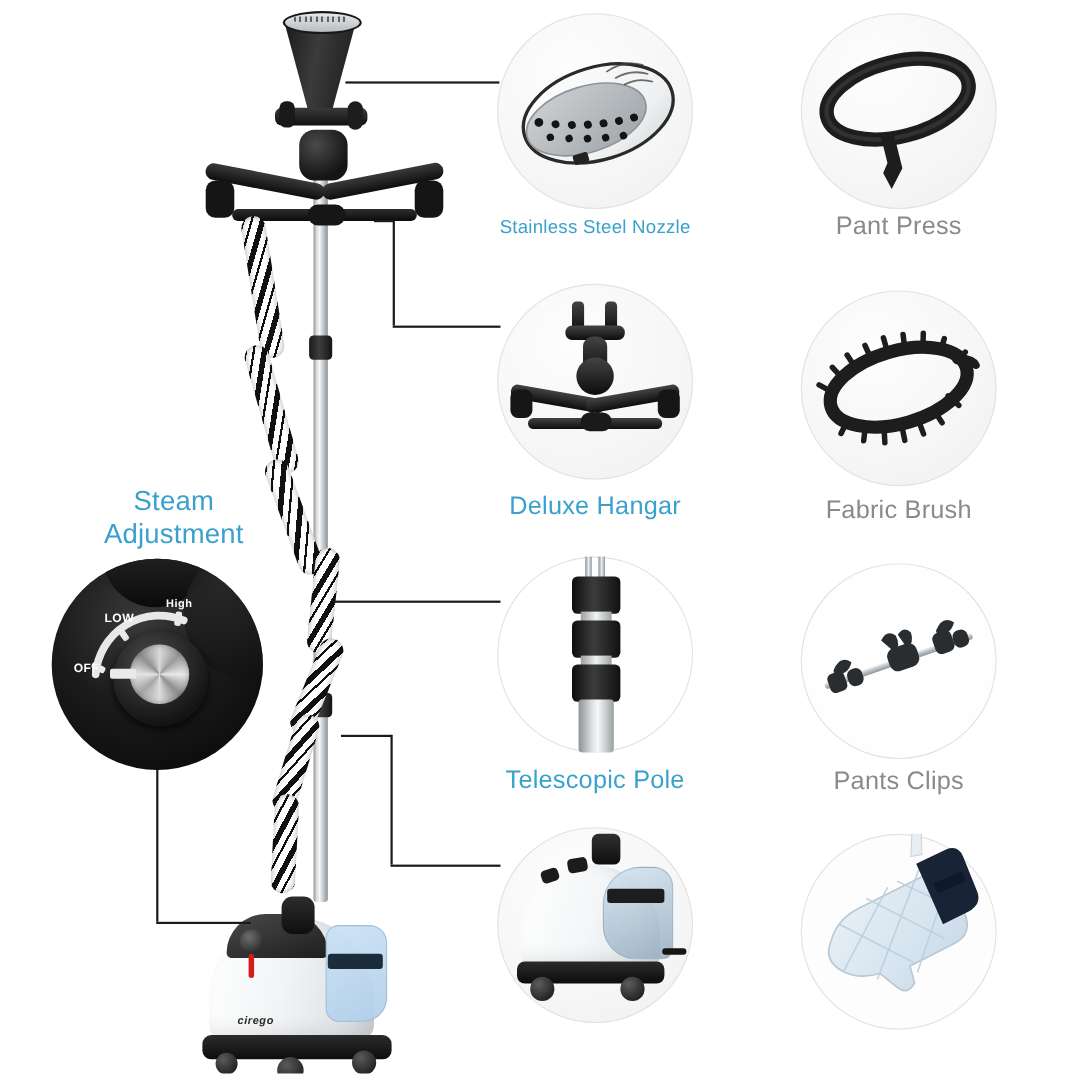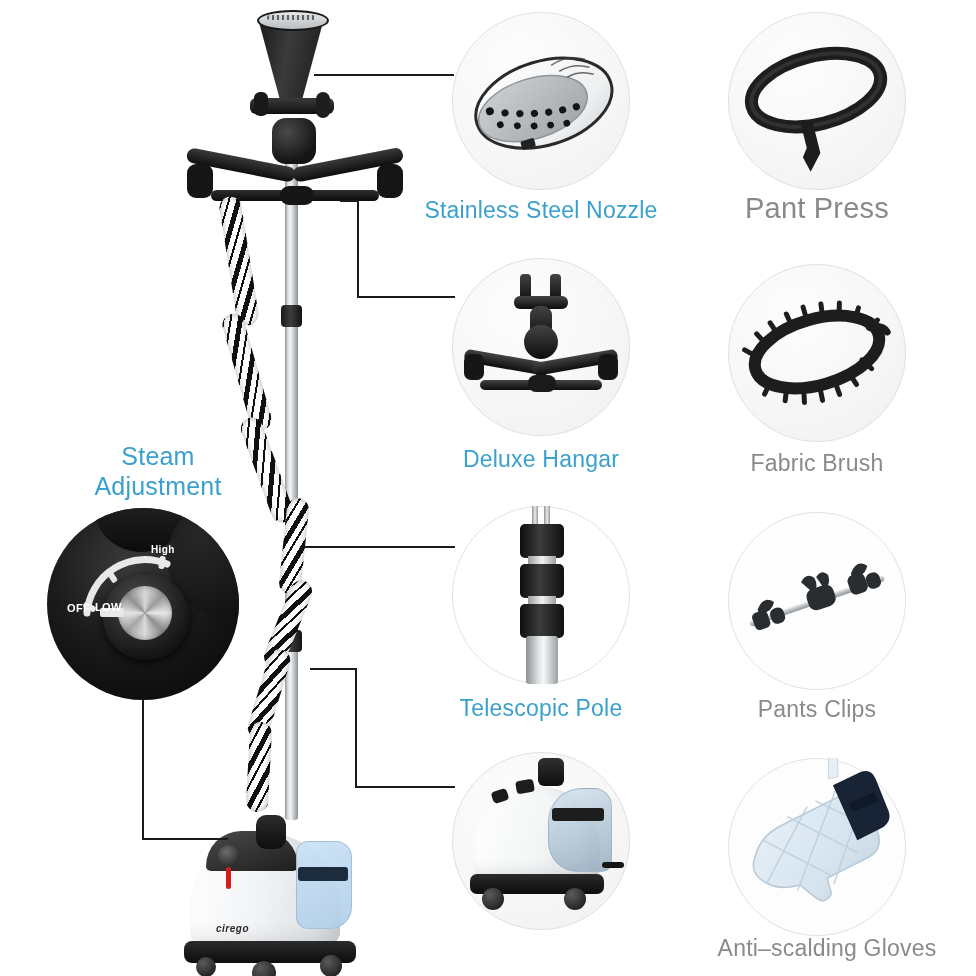--- a/index.html
+++ b/index.html
@@ -160,21 +160,21 @@
 
     <div class="dial-ptr" style="left:36px;top:96px;width:13px;height:6px;transform:rotate(28deg);"></div>
     <div class="dial-ptr" style="left:62px;top:62px;width:6px;height:13px;transform:rotate(-34deg);"></div>
     <div class="dial-ptr" style="left:112px;top:48px;width:6px;height:13px;transform:rotate(8deg);"></div>
 
     <div class="dial-knob" style="left:56px;top:66px;width:86px;height:86px;"></div>
     <div class="dial-cap" style="left:71px;top:78px;width:54px;height:54px;"></div>
     <div class="dial-ptr" style="left:53px;top:100px;width:24px;height:9px;"></div>
 
     <div class="dial-txt" style="left:20px;top:94px;">OFF</div>
-    <div class="dial-txt" style="left:48px;top:48px;margin-top:45px;">LOW</div>
+    <div class="dial-txt" style="left:48px;top:48px;">LOW</div>
     <div class="dial-txt sm" style="left:104px;top:36px;">High</div>
   </div>
 
   <div class="leader lv" style="left:142px;top:700px;height:138px;"></div>
   <div class="leader lh" style="left:142px;top:838px;width:86px;"></div>
 
   <div class="leader lh" style="left:314px;top:74px;width:140px;"></div>
 
   <div class="leader lh" style="left:340px;top:200px;width:18px;"></div>
   <div class="leader lv" style="left:357px;top:200px;height:96px;"></div>
@@ -216,21 +216,21 @@
             <circle cx="60" cy="106" r="3.4"></circle>
           <circle cx="76" cy="111" r="3.4"></circle>
             <circle cx="92" cy="115" r="3.4"></circle>
           <circle cx="108" cy="118" r="3.4"></circle>
         </g>
         <path d="M110 58 q18 -6 34 4 M116 66 q16 -4 30 5 M122 74 q14 -3 26 5" stroke="#3c3c3c" stroke-width="1.6" fill="none" opacity=".75"></path>
         <rect x="58" y="122" width="14" height="9" rx="2" fill="#222"></rect>
       </g>
     </svg>
   </div>
-  <div class="lbl blue" style="left:411px;top:197px;width:260px;font-size:23px;">Stainless Steel Nozzle</div>
+  <div class="lbl blue" style="left:411px;top:197px;width:260px;font-size:17px;">Stainless Steel Nozzle</div>
 
   <div class="feat" style="left:452px;top:258px;width:178px;height:178px;">
     <div class="feat-fill"></div>
       <div class="feat-ring"></div>
     <svg class="abs" width="178" height="178" style="left:0;top:0;">
       <defs>
         <linearGradient id="hg" x1="0" y1="0" x2="0" y2="1">
           <stop offset="0%" stop-color="#434343"></stop>
             <stop offset="100%" stop-color="#0d0d0d"></stop>
         </linearGradient>
@@ -308,21 +308,21 @@
     <div class="feat-fill"></div>
       <div class="feat-ring"></div>
     <svg class="abs" width="178" height="178" style="left:0;top:0;">
       <g transform="rotate(-14 89 82)">
         <ellipse cx="89" cy="78" rx="66" ry="34" fill="none" stroke="#1d1d1d" stroke-width="13"></ellipse>
         <ellipse cx="89" cy="78" rx="66" ry="34" fill="none" stroke="#404040" stroke-width="4" opacity=".6"></ellipse>
         <path d="M78 106 L78 140 L64 156 L60 140 L66 132 L66 108 Z" fill="#1d1d1d"></path>
       </g>
     </svg>
   </div>
-  <div class="lbl gray" style="left:717px;top:192px;width:200px;font-size:29px;">Pant Press</div>
+  <div class="lbl gray" style="left:717px;top:192px;width:200px;font-size:23px;">Pant Press</div>
 
   <div class="feat" style="left:728px;top:264px;width:178px;height:178px;">
     <div class="feat-fill"></div>
       <div class="feat-ring"></div>
     <svg class="abs" width="178" height="178" style="left:0;top:0;">
       <g transform="rotate(-16 89 88)">
         <ellipse cx="89" cy="88" rx="64" ry="33" fill="none" stroke="#1d1d1d" stroke-width="12"></ellipse>
         <g stroke="#1d1d1d" stroke-width="5" stroke-linecap="round">
           <line x1="30" y1="76" x2="20" y2="66"></line>
             <line x1="42" y1="66" x2="36" y2="54"></line>
@@ -401,15 +401,14 @@
           <line x1="30" y1="104" x2="96" y2="48"></line>
             <line x1="56" y1="122" x2="128" y2="44"></line>
           <line x1="92" y1="130" x2="150" y2="62"></line>
         </g>
         <path d="M128 38 l30 -2 q12 0 12 12 l0 34 q0 12 -14 14 l-26 2 Z" fill="#182336"></path>
         <rect x="136" y="60" width="28" height="10" rx="2" fill="#0f1a28"></rect>
         <path d="M126 30 l10 -22 l8 2 l-8 22 Z" fill="#e9eef2" stroke="#c9d6e0" stroke-width="1"></path>
       </g>
     </svg>
   </div>
-  <div class="lbl gray" style="left:697px;top:935px;width:260px;font-size:23px;">Anti–scalding Gloves</div>
 
 </div>
 
 </body></html>

